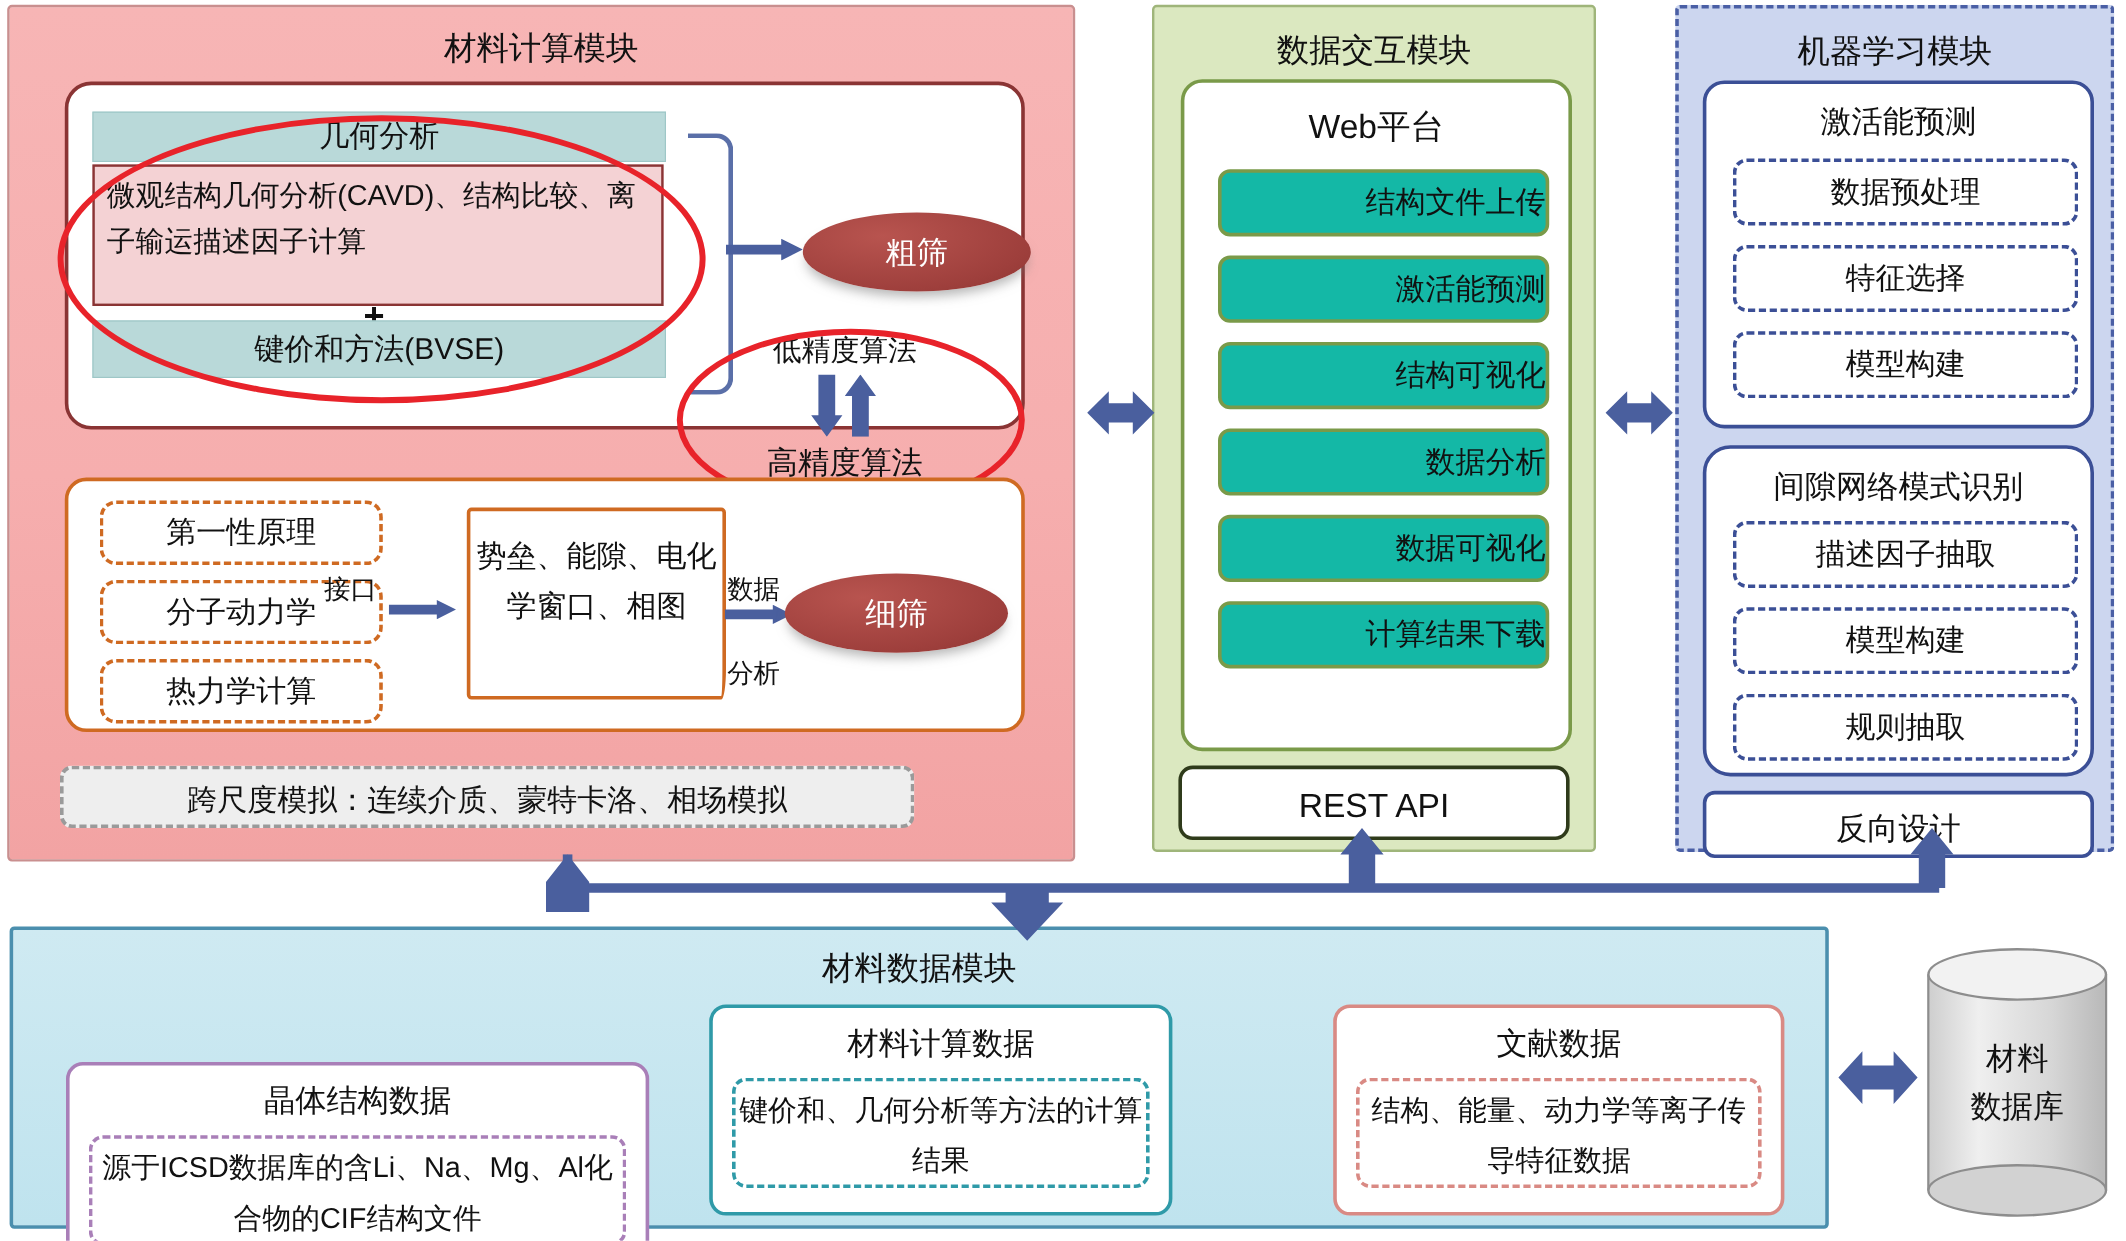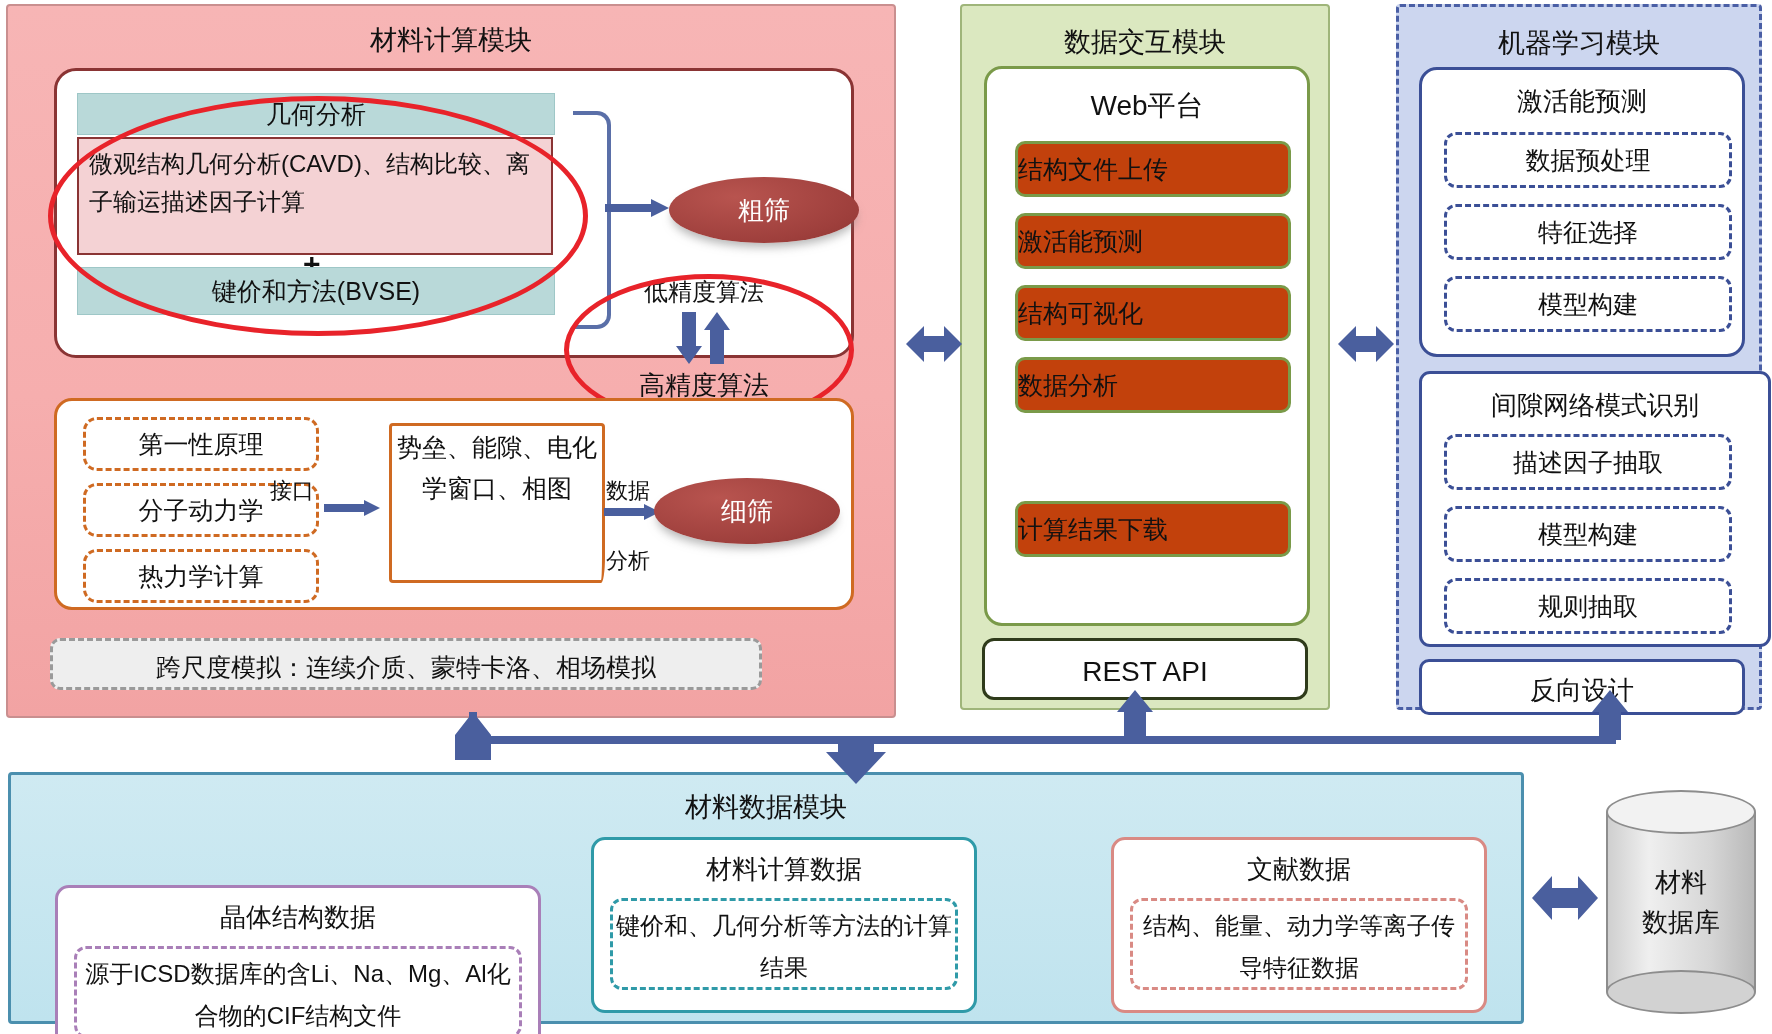--- a/index.html
+++ b/index.html
@@ -87,21 +87,21 @@
     font-size:25px;text-align:center;line-height:48px;color:#111;
   }
   #do1{top:16px;} #do2{top:82px;} #do3{top:148px;}
   #iface-label{position:absolute;left:262px;top:470px;width:60px;font-size:22px;color:#111;}
   #arrow-iface{position:absolute;left:316px;top:494px;width:56px;height:16px;}
 
   #blob{
     position:absolute;left:332px;top:22px;width:216px;height:160px;
     background:#fff;border:3px solid #cf6a22;
     border-radius:4px 4px 4px 4px/4px 4px 26px 4px;
-    font-size:25px;line-height:41px;text-align:center;color:#111;padding-top:1px;
+    font-size:25px;line-height:41px;text-align:center;color:#111;padding-top:18px;
     box-sizing:border-box;
   }
   #data-label{position:absolute;left:598px;top:470px;font-size:22px;color:#111;}
   #ana-label{position:absolute;left:598px;top:540px;font-size:22px;color:#111;}
   #arrow-fine{position:absolute;left:596px;top:498px;width:56px;height:16px;}
   #fine-ellipse{
     left:646px;top:472px;width:186px;height:66px;
     background:radial-gradient(ellipse at 35% 30%,#b8544f 0%,#9e3f3c 70%,#8d3532 100%);
     box-shadow:0 7px 10px -3px rgba(120,120,120,.55);
   }
@@ -119,44 +119,44 @@
     background:#dbe8c0;border:2px solid #9fb57a;border-radius:4px;
   }
   #data-title{position:absolute;left:0;top:18px;width:100%;}
   #web-card{
     left:22px;top:60px;width:326px;height:560px;
     background:#fff;border:3px solid #7a9a49;border-radius:18px;
   }
   #web-title{position:absolute;left:0;top:18px;width:100%;font-size:28px;text-align:center;color:#111;}
   .gbtn{
     position:absolute;left:28px;width:270px;height:50px;
-    background:#c2410c;border:3px solid #7a9a49;border-radius:10px;
-    font-size:25px;text-align:left;line-height:50px;color:#111;
+    background:#14b8a6;border:3px solid #7a9a49;border-radius:10px;
+    font-size:25px;text-align:right;line-height:50px;color:#111;
   }
   #gb0{top:72px;} #gb1{top:144px;} #gb2{top:216px;}
   #gb3{top:288px;} #gb4{top:360px;} #gb5{top:432px;}
   #rest-api{
     left:20px;top:632px;width:326px;height:62px;
     background:#fff;border:3px solid #2f3b1b;border-radius:12px;
     font-size:28px;text-align:center;line-height:62px;color:#111;
   }
 
   
   #ml-module{
     left:1396px;top:4px;width:366px;height:706px;
     background:#ccd6ef;border:3px dashed #4a5fa5;border-radius:4px;
   }
   #ml-title{position:absolute;left:0;top:18px;width:100%;}
   #ml-card-1{
     left:20px;top:60px;width:326px;height:290px;
     background:#fff;border:3px solid #3b4f96;border-radius:18px;
   }
   #ml-card-2{
-    left:20px;top:364px;width:352px;height:276px;
-    background:#fff;border:3px solid #3b4f96;border-radius:11px;
+    left:20px;top:364px;width:326px;height:276px;
+    background:#fff;border:3px solid #3b4f96;border-radius:23px;
   }
   .ml-head{position:absolute;left:0;top:14px;width:100%;font-size:26px;text-align:center;color:#111;}
   .bdash{
     position:absolute;left:22px;width:282px;height:50px;
     background:#fff;border:3px dashed #3b4f96;border-radius:12px;
     font-size:25px;text-align:center;line-height:50px;color:#111;
   }
   #ml-a0{top:62px;} #ml-a1{top:134px;} #ml-a2{top:206px;}
   #ml-b0{top:60px;} #ml-b1{top:132px;} #ml-b2{top:204px;}
   #inverse{
@@ -273,20 +273,21 @@
   </div>
 
   <div class="panel" id="data-module">
     <div class="title" id="data-title">数据交互模块</div>
     <div class="panel" id="web-card">
       <div id="web-title">Web平台</div>
       <div class="gbtn" id="gb0">结构文件上传</div>
       <div class="gbtn" id="gb1">激活能预测</div>
       <div class="gbtn" id="gb2">结构可视化</div>
       <div class="gbtn" id="gb3">数据分析</div>
+      <div class="gbtn" id="gb4">数据可视化</div>
       <div class="gbtn" id="gb5">计算结果下载</div>
     </div>
     <div class="panel" id="rest-api">REST API</div>
   </div>
 
   <div class="panel" id="ml-module">
     <div class="title" id="ml-title">机器学习模块</div>
     <div class="panel" id="ml-card-1">
       <div class="ml-head">激活能预测</div>
       <div class="bdash" id="ml-a0">数据预处理</div>

